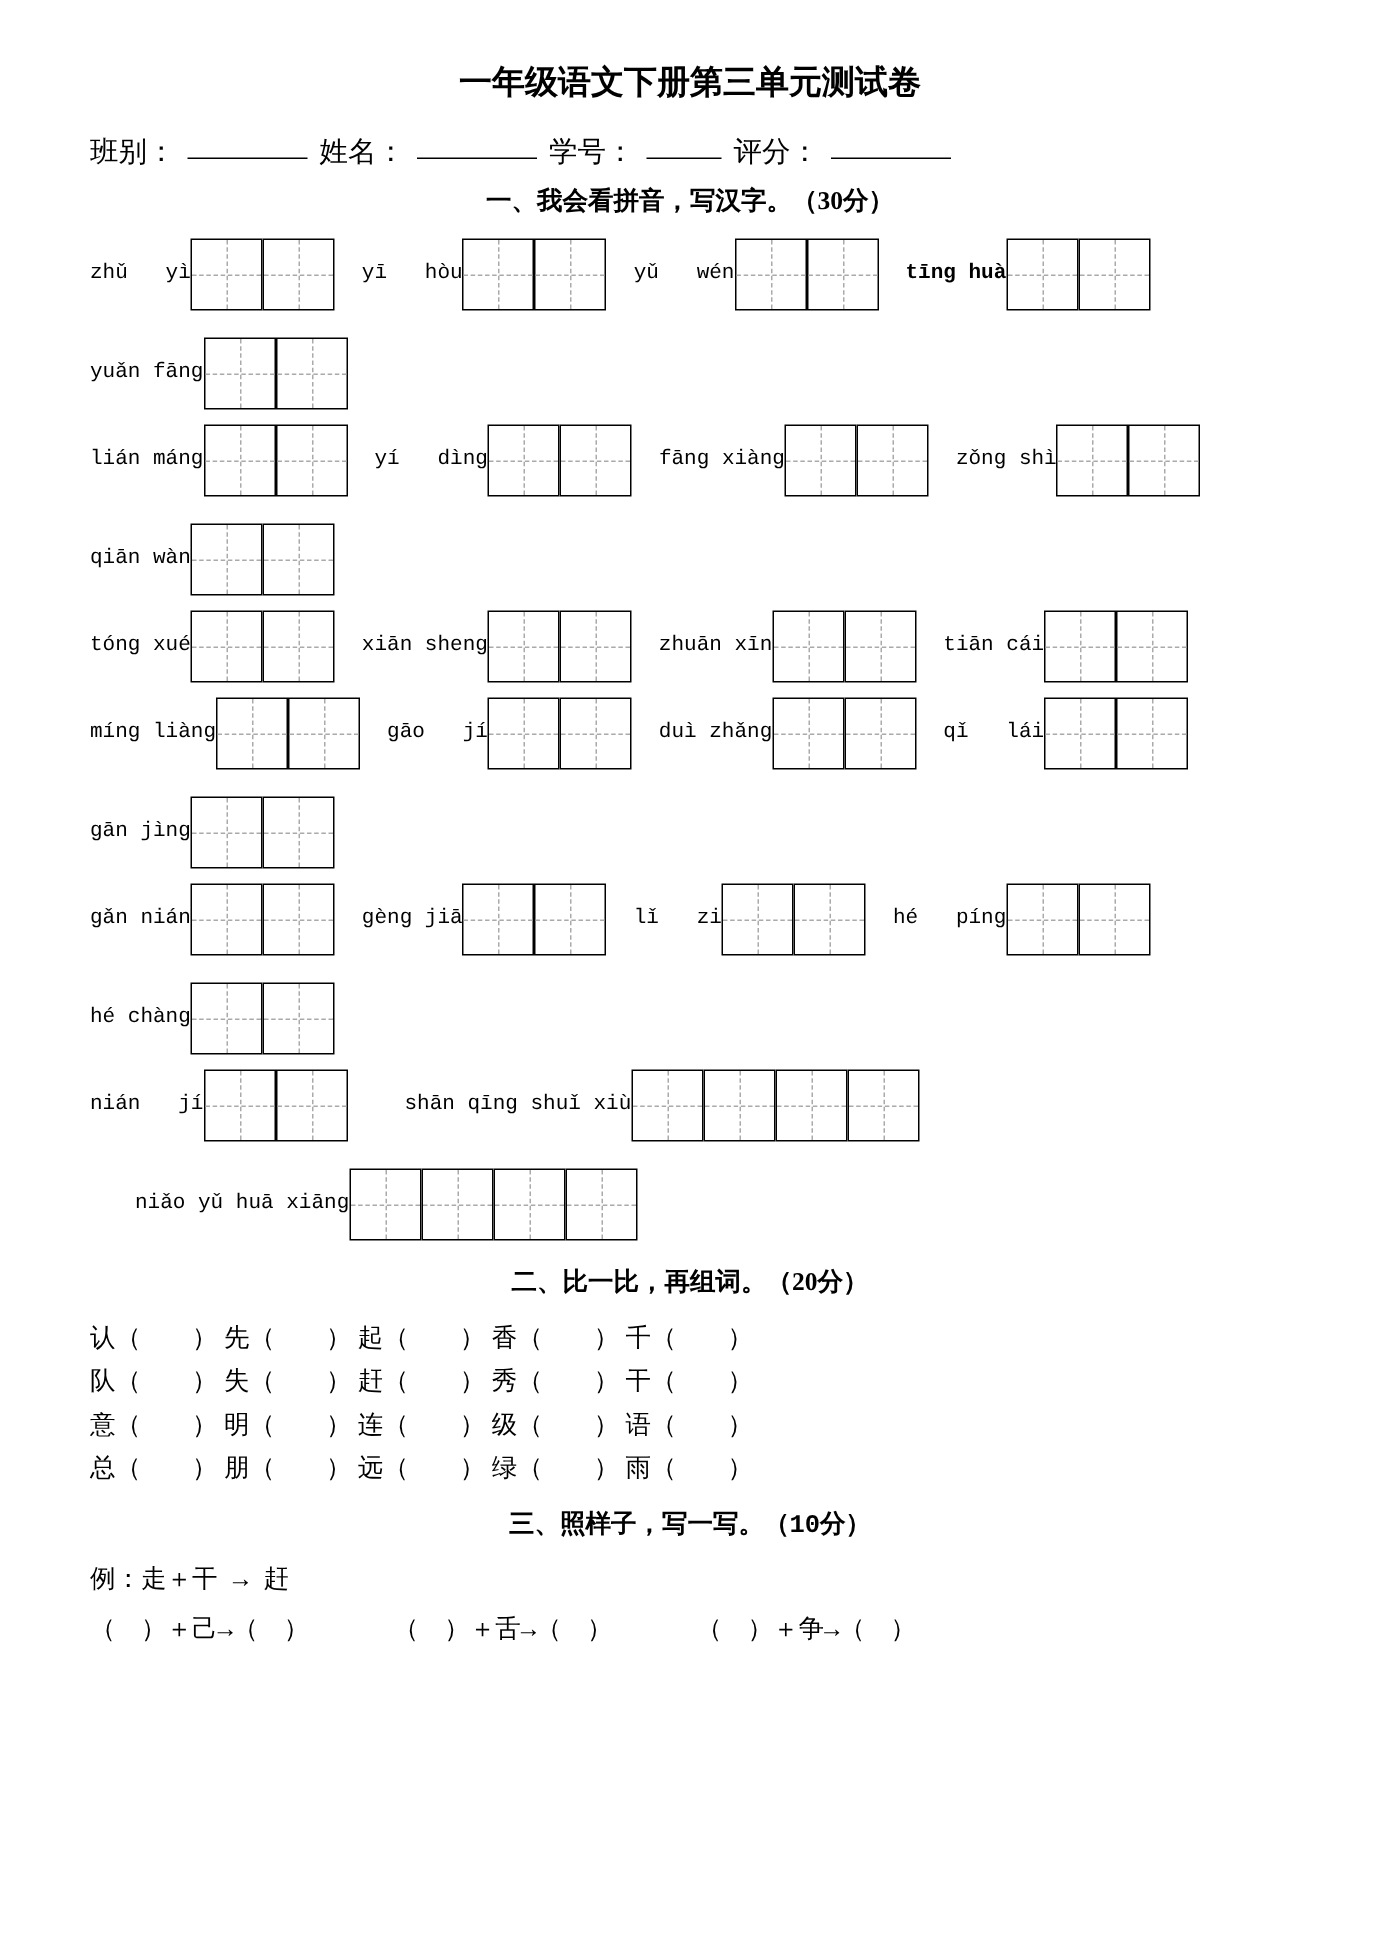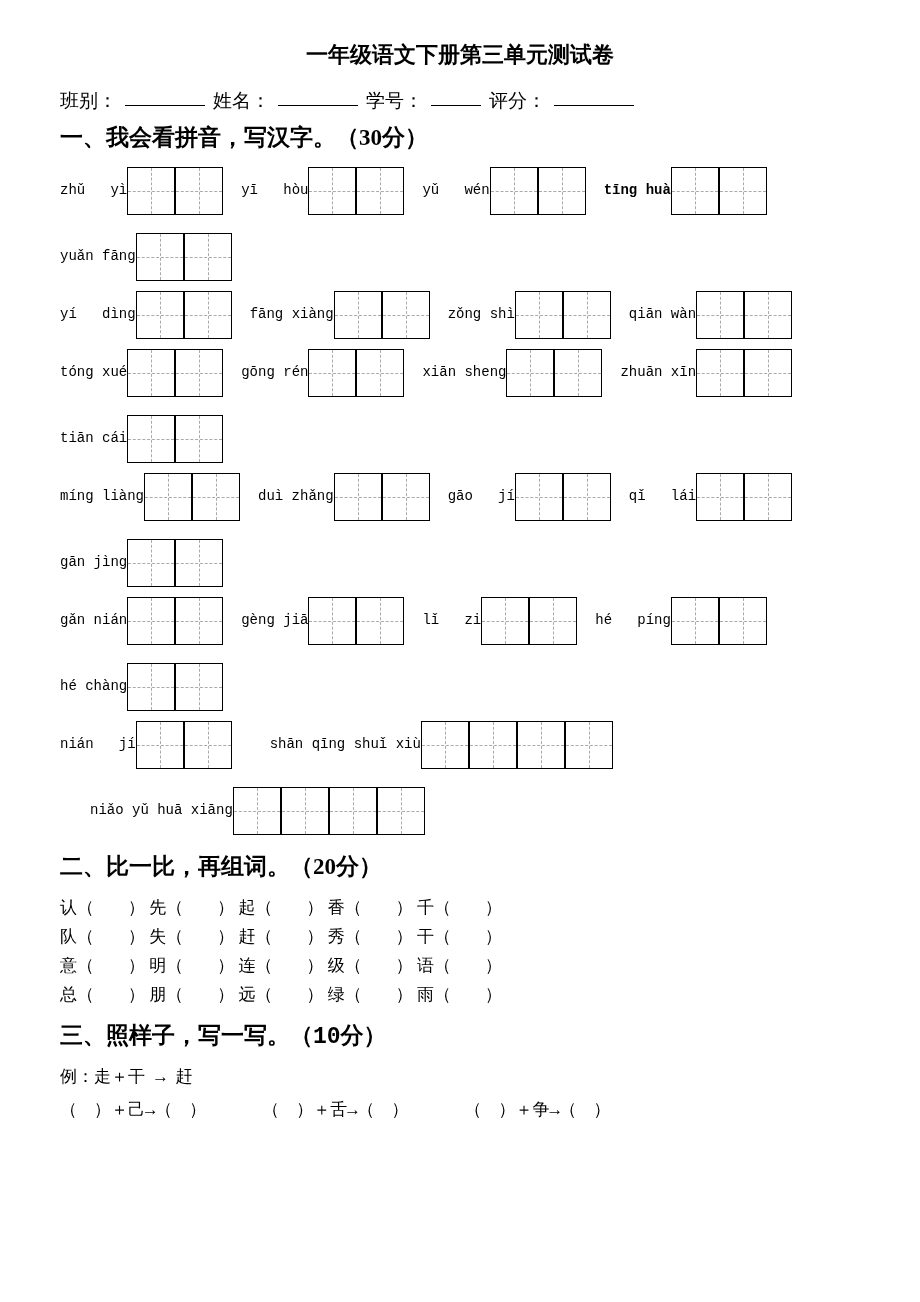--- a/index.html
+++ b/index.html
@@ -25,24 +25,25 @@
       font-size: 19px;
       gap: 8px;
     }
     .header-line .underline {
       display: inline-block;
       border-bottom: 1.5px solid #000;
       min-width: 80px;
       height: 18px;
     }
     .section-title {
-      font-size: 23px;
+      font-size: 17px;
       font-weight: bold;
       margin-bottom: 14px;
       margin-top: 8px;
+      text-align: center;
     }
     
     .pinyin-section {
       margin-bottom: 10px;
     }
     .pinyin-row {
       display: flex;
       align-items: flex-end;
       gap: 18px;
       margin-bottom: 4px;
@@ -167,20 +168,27 @@
       <div class="pinyin-label">yuǎn fāng</div>
       <div class="char-boxes">
         <div class="char-box"></div>
         <div class="char-box"></div>
       </div>
     </div>
   </div>
 
   <div class="pinyin-row" style="margin-top:10px">
     <div class="pinyin-group">
+      <div class="pinyin-label">lián máng</div>
+      <div class="char-boxes">
+        <div class="char-box"></div>
+        <div class="char-box"></div>
+      </div>
+    </div>
+    <div class="pinyin-group">
       <div class="pinyin-label">yí &nbsp; dìng</div>
       <div class="char-boxes">
         <div class="char-box"></div>
         <div class="char-box"></div>
       </div>
     </div>
     <div class="pinyin-group">
       <div class="pinyin-label">fāng xiàng</div>
       <div class="char-boxes">
         <div class="char-box"></div>
@@ -205,27 +213,20 @@
 
   <div class="pinyin-row" style="margin-top:10px">
     <div class="pinyin-group">
       <div class="pinyin-label">tóng xué</div>
       <div class="char-boxes">
         <div class="char-box"></div>
         <div class="char-box"></div>
       </div>
     </div>
     <div class="pinyin-group">
-      <div class="pinyin-label">gōng rén</div>
-      <div class="char-boxes">
-        <div class="char-box"></div>
-        <div class="char-box"></div>
-      </div>
-    </div>
-    <div class="pinyin-group">
       <div class="pinyin-label">xiān sheng</div>
       <div class="char-boxes">
         <div class="char-box"></div>
         <div class="char-box"></div>
       </div>
     </div>
     <div class="pinyin-group">
       <div class="pinyin-label">zhuān xīn</div>
       <div class="char-boxes">
         <div class="char-box"></div>
@@ -243,28 +244,28 @@
 
   <div class="pinyin-row" style="margin-top:10px">
     <div class="pinyin-group">
       <div class="pinyin-label">míng liàng</div>
       <div class="char-boxes">
         <div class="char-box"></div>
         <div class="char-box"></div>
       </div>
     </div>
     <div class="pinyin-group">
+      <div class="pinyin-label">gāo &nbsp; jí</div>
+      <div class="char-boxes">
+        <div class="char-box"></div>
+        <div class="char-box"></div>
+      </div>
+    </div>
+    <div class="pinyin-group">
       <div class="pinyin-label">duì zhǎng</div>
-      <div class="char-boxes">
-        <div class="char-box"></div>
-        <div class="char-box"></div>
-      </div>
-    </div>
-    <div class="pinyin-group">
-      <div class="pinyin-label">gāo &nbsp; jí</div>
       <div class="char-boxes">
         <div class="char-box"></div>
         <div class="char-box"></div>
       </div>
     </div>
     <div class="pinyin-group">
       <div class="pinyin-label">qǐ &nbsp; lái</div>
       <div class="char-boxes">
         <div class="char-box"></div>
         <div class="char-box"></div>

